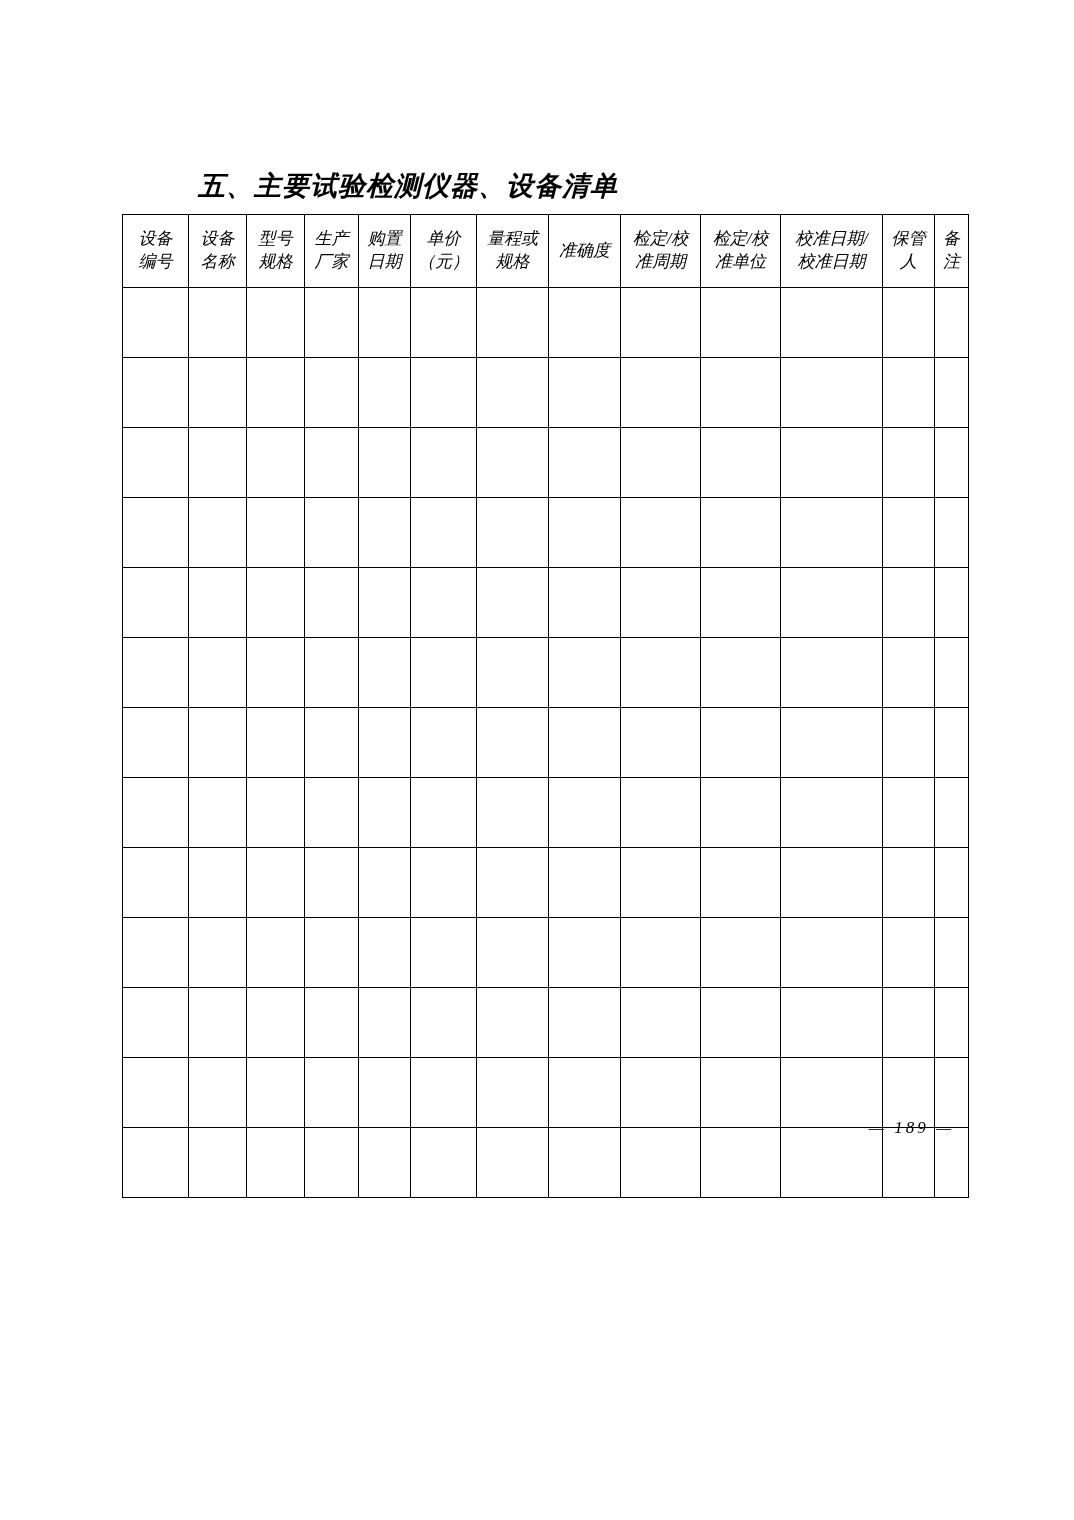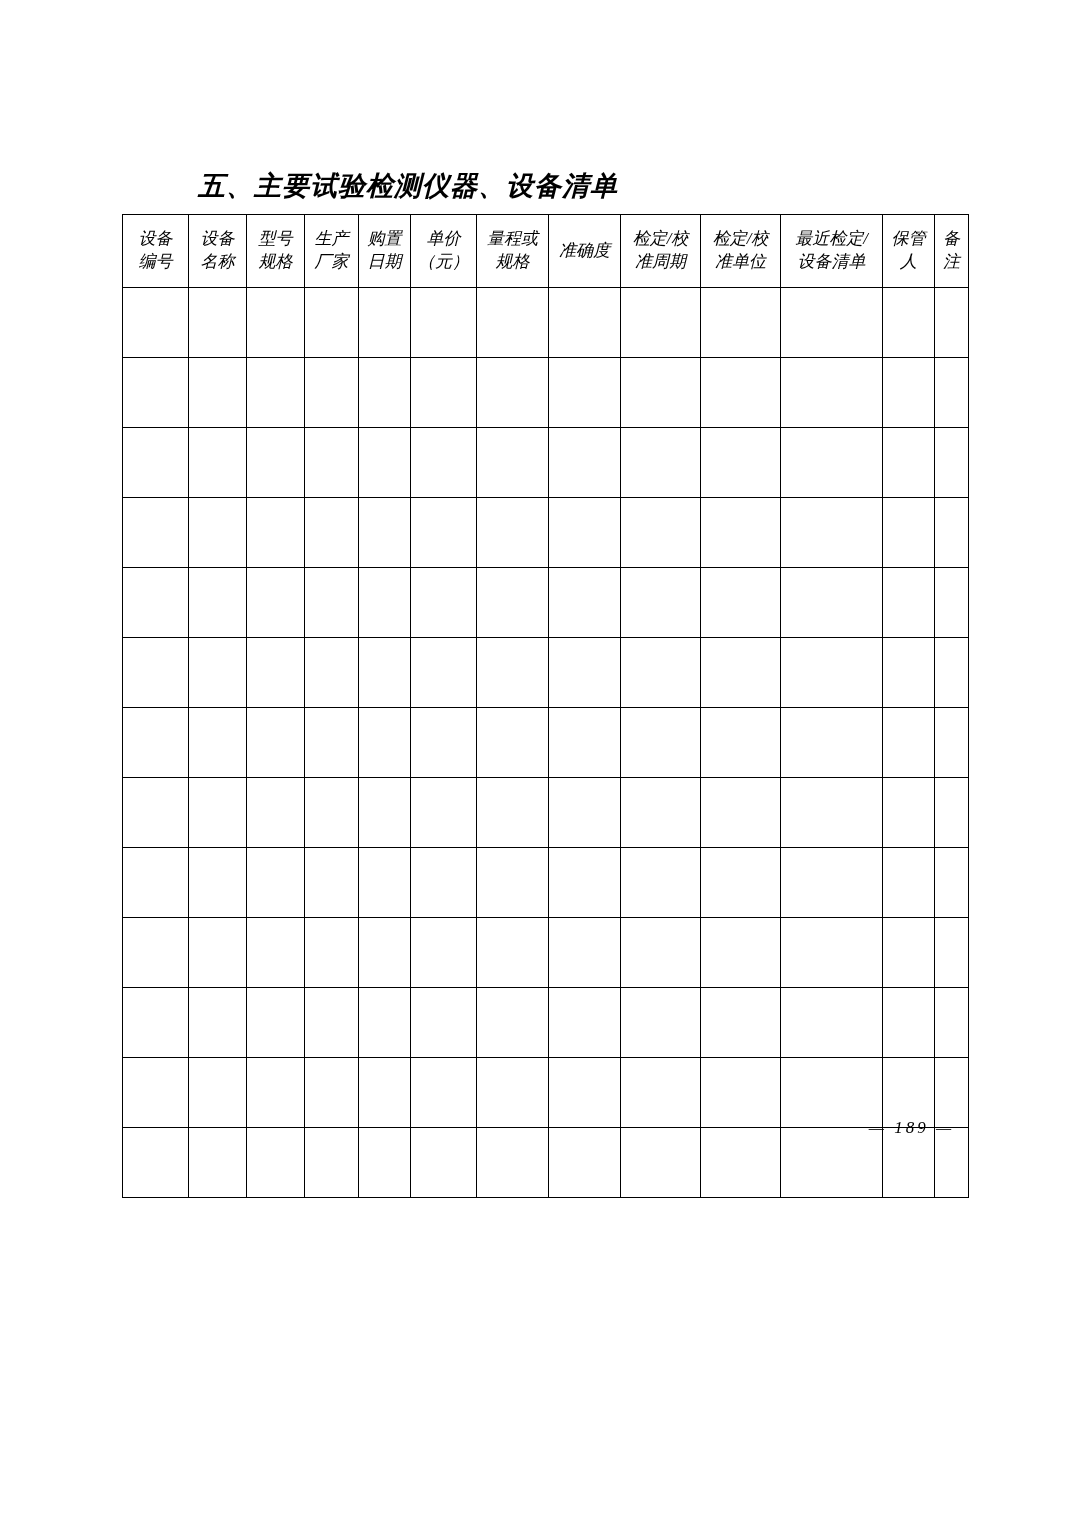--- a/index.html
+++ b/index.html
@@ -133,22 +133,22 @@
             </th>
             <th>
               <span class="l1">检定/校</span>
               <span class="l2">准周期</span>
             </th>
             <th>
               <span class="l1">检定/校</span>
               <span class="l2">准单位</span>
             </th>
             <th>
-              <span class="l1">最近检定/</span>
-              <span class="l2">设备清单</span>
+              <span class="l1">校准日期/</span>
+              <span class="l2">校准日期</span>
             </th>
             <th>
               <span class="l1">保管</span>
               <span class="l2">人</span>
             </th>
             <th>
               <span class="l1">备</span>
               <span class="l2">注</span>
             </th>
           </tr>

